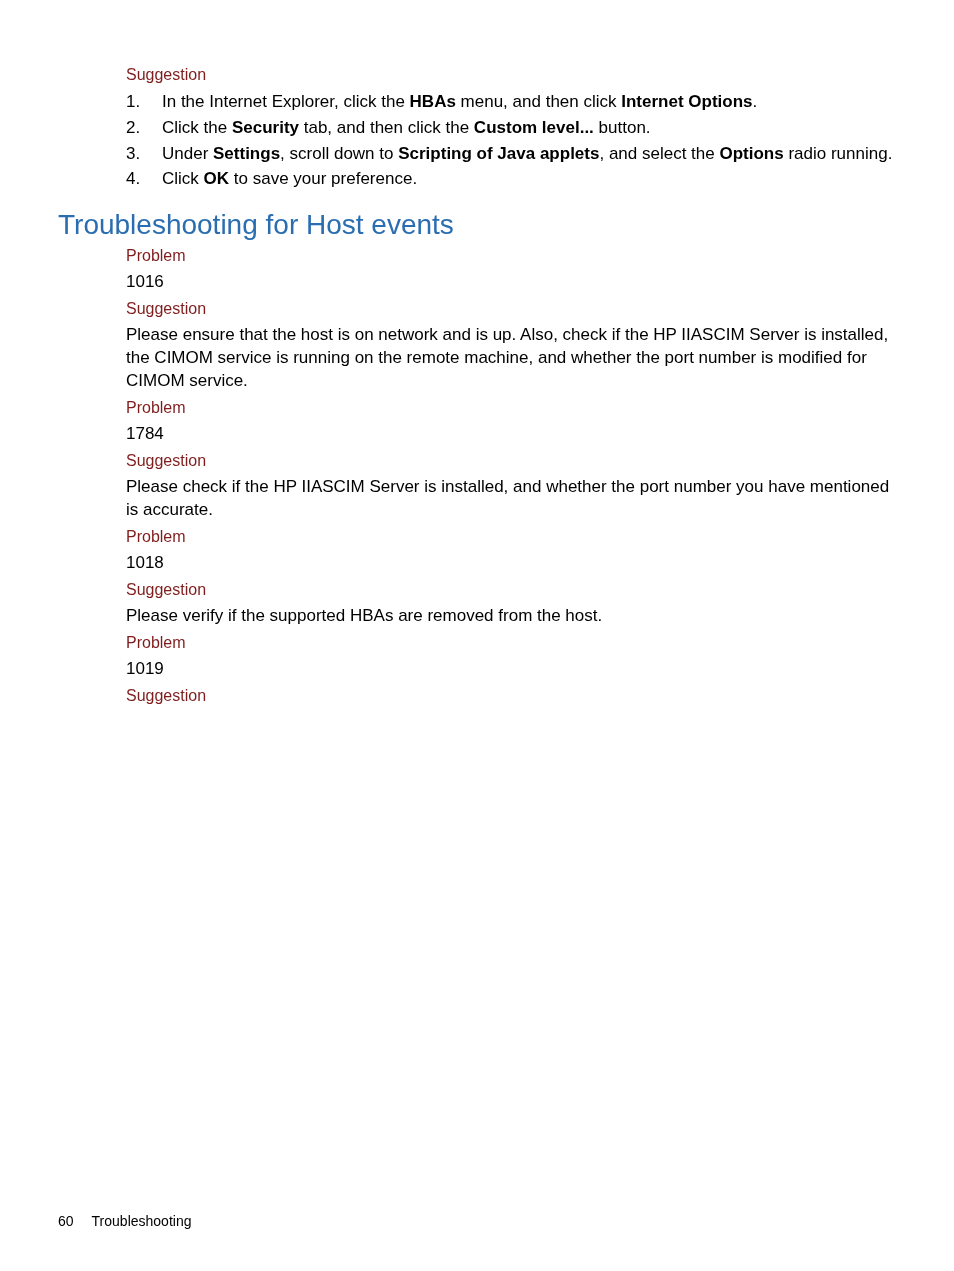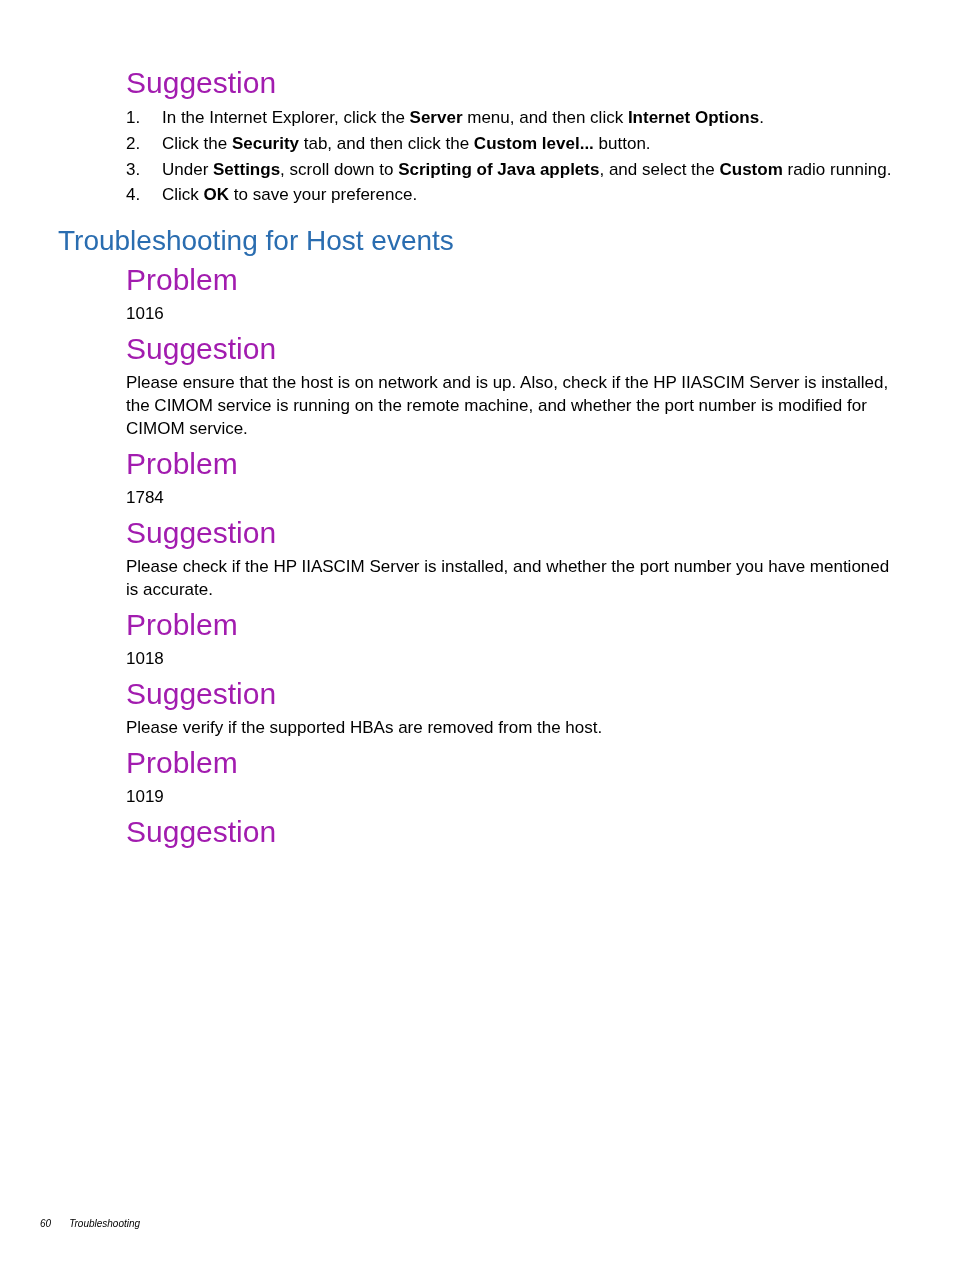--- a/index.html
+++ b/index.html
@@ -8,22 +8,22 @@
       height: 1271px;
       background: #fff;
       font-family: Arial, Helvetica, sans-serif;
       position: relative;
       color: #000;
     }
     .page {
       padding: 60px 58px 0 58px;
     }
     .h3 {
-      color: #a21caf;
-      font-size: 30px;
+      color: #7f1d1d;
+      font-size: 16px;
       font-weight: normal;
       margin-left: 68px;
       margin-top: 6px;
       margin-bottom: 6px;
     }
     .h2 {
       color: #2a6db0;
       font-size: 28px;
       font-weight: normal;
       margin-top: 18px;
@@ -52,42 +52,41 @@
     .para {
       margin-left: 68px;
       font-size: 17px;
       line-height: 1.35;
       margin-bottom: 4px;
     }
     b { font-weight: bold; }
     .footer {
       position: absolute;
       bottom: 42px;
-      left: 40px;
-      font-size: 10px;
-      font-style: italic;
+      left: 58px;
+      font-size: 14px;
     }
     .footer .pgnum { margin-right: 18px; }
   </style>
 </head>
 <body>
 
 <div class="page">
 
   <div class="h3">Suggestion</div>
 
   <ol class="steps">
     <li>
-      <span>In the Internet Explorer, click the </span><b>Server</b><span> menu, and then click </span><b>Internet Options</b><span>.</span>
+      <span>In the Internet Explorer, click the </span><b>HBAs</b><span> menu, and then click </span><b>Internet Options</b><span>.</span>
     </li>
     <li>
       <span>Click the </span><b>Security</b><span> tab, and then click the </span><b>Custom level...</b><span> button.</span>
     </li>
     <li>
-      <span>Under </span><b>Settings</b><span>, scroll down to </span><b>Scripting of Java applets</b><span>, and select the </span><b>Custom</b><span> radio running.</span>
+      <span>Under </span><b>Settings</b><span>, scroll down to </span><b>Scripting of Java applets</b><span>, and select the </span><b>Options</b><span> radio running.</span>
     </li>
     <li>
       <span>Click </span><b>OK</b><span> to save your preference.</span>
     </li>
   </ol>
 
   <div class="h2">Troubleshooting for Host events</div>
 
   <div class="h3">Problem</div>
   <div class="para">1016</div>

